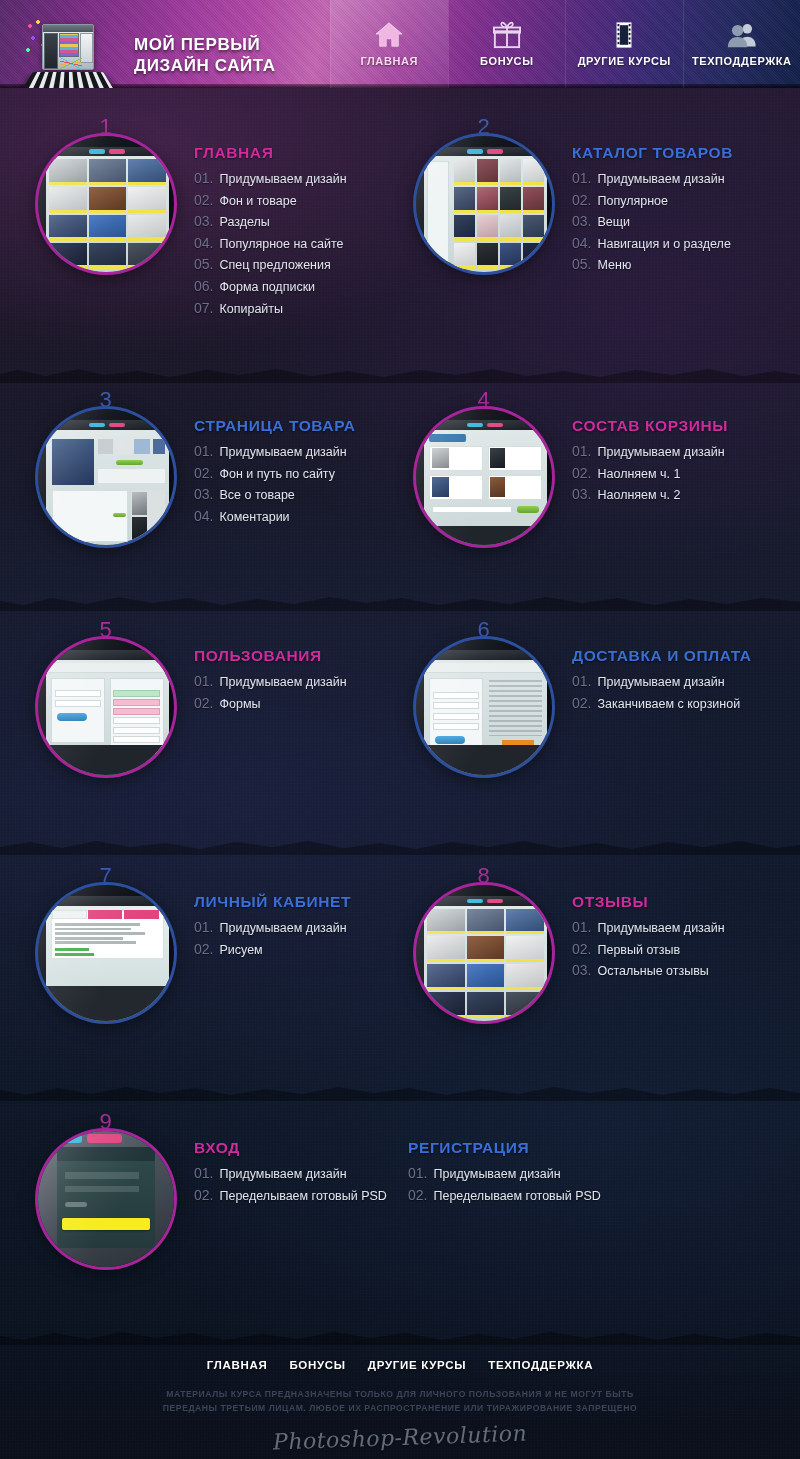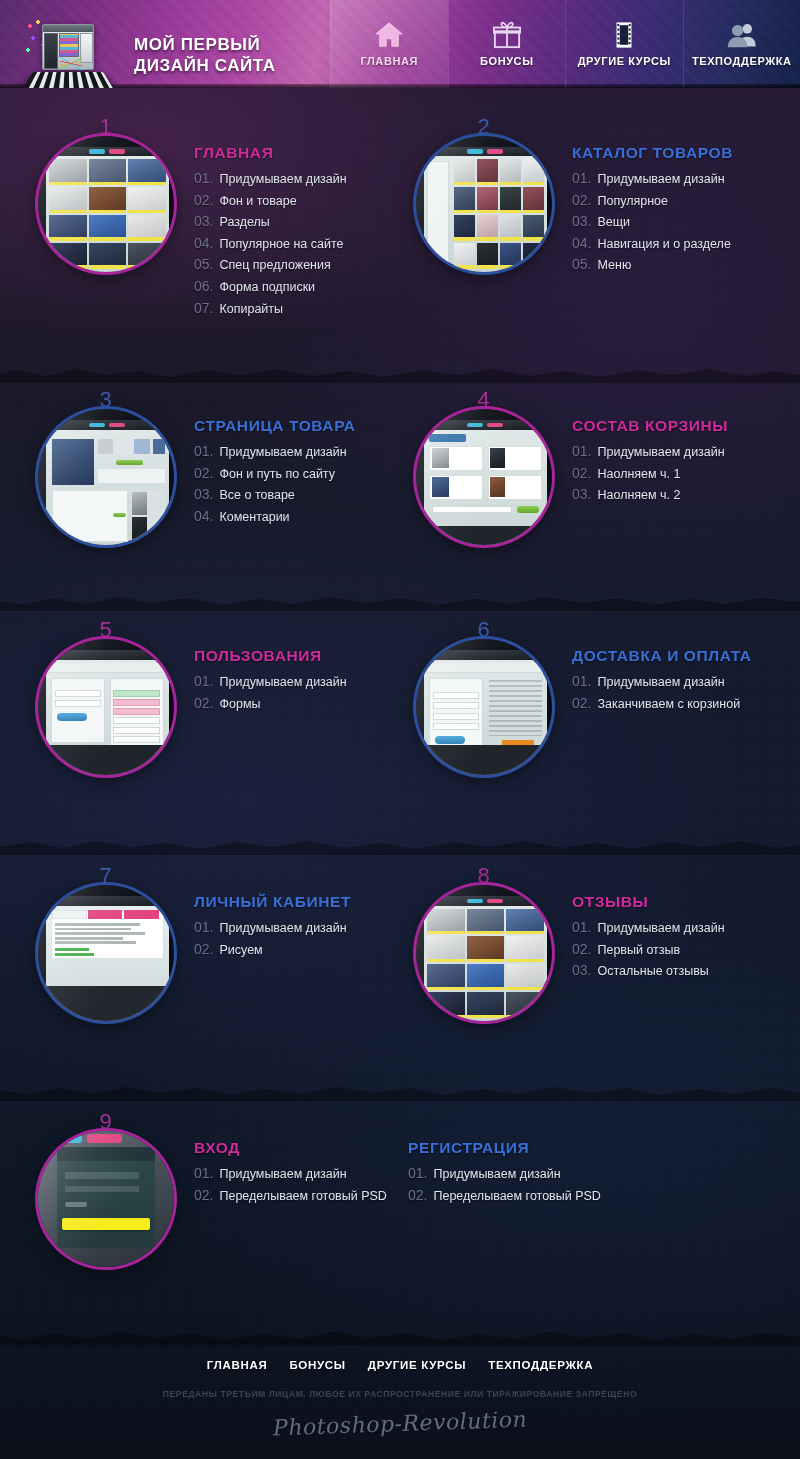--- a/index.html
+++ b/index.html
@@ -885,19 +885,20 @@
   </div>
 
   <div class="footer">
     <div class="footer-nav">
       <a href="#">ГЛАВНАЯ</a>
       <a href="#">БОНУСЫ</a>
       <a href="#">ДРУГИЕ КУРСЫ</a>
       <a href="#">ТЕХПОДДЕРЖКА</a>
     </div>
     <div class="disclaimer">
+      <div>МАТЕРИАЛЫ КУРСА ПРЕДНАЗНАЧЕНЫ ТОЛЬКО ДЛЯ ЛИЧНОГО ПОЛЬЗОВАНИЯ И НЕ МОГУТ БЫТЬ</div>
       <div>ПЕРЕДАНЫ ТРЕТЬИМ ЛИЦАМ. ЛЮБОЕ ИХ РАСПРОСТРАНЕНИЕ ИЛИ ТИРАЖИРОВАНИЕ ЗАПРЕЩЕНО</div>
     </div>
     <div class="revolution">Photoshop-Revolution</div>
   </div>
 
 
 </div>
 
 </body></html>

